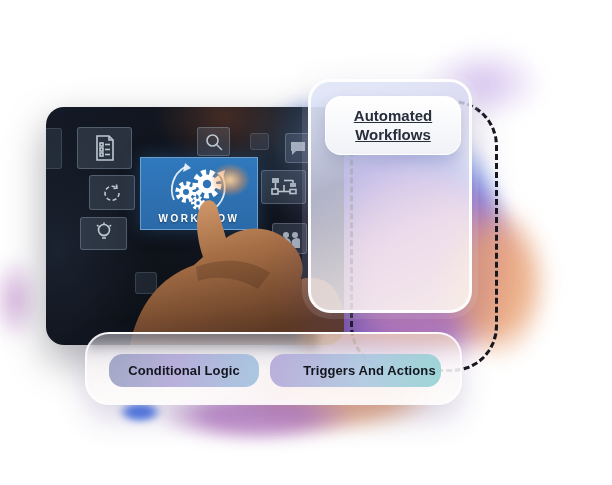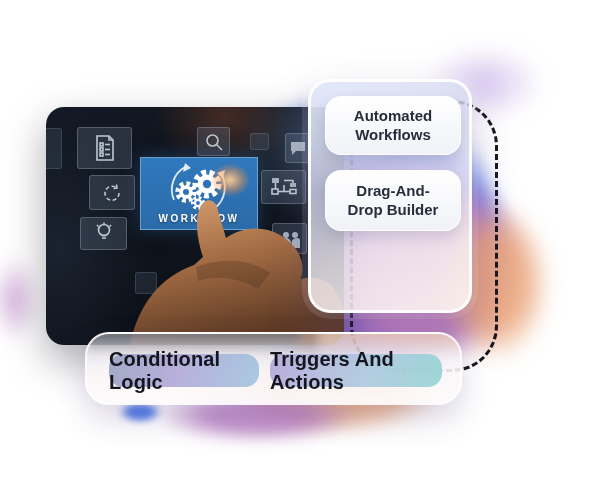--- a/index.html
+++ b/index.html
@@ -73,21 +73,21 @@
     border:3px solid rgba(255,255,255,.92);
     box-shadow:0 18px 40px rgba(90,70,130,.28),0 0 0 6px rgba(255,255,255,.12);
   }
   .feature-pill{
     position:absolute;left:14px;width:136px;box-sizing:border-box;
     border-radius:16px;display:flex;align-items:center;justify-content:center;
     background:linear-gradient(180deg,#ffffff 0%,#f0f2f7 100%);
     border:1px solid rgba(255,255,255,.9);
     box-shadow:0 7px 14px rgba(70,80,120,.18);
     text-align:center;color:#272d3a;font-size:15px;font-weight:bold;line-height:1.25;
-    padding:6px 14px;cursor:pointer;
+    padding:6px 14px;cursor:pointer;text-decoration:underline;
   }
   .pill-1{top:14px;height:59px;}
   .pill-2{top:88px;height:61px;}
   .pill-3{top:161px;height:62px;}
 
   
   .bottom-bar{
     position:absolute;left:85px;top:332px;width:377px;height:73px;
     border-radius:24px;box-sizing:border-box;overflow:hidden;
     background:linear-gradient(180deg,rgba(236,232,240,.72) 0%,rgba(250,246,248,.9) 55%,rgba(253,250,250,.95) 100%);
@@ -100,25 +100,25 @@
     filter:blur(5px);
   }
   .bar-warm-edge{
     position:absolute;right:-8px;top:-8px;width:45%;height:30px;
     background:linear-gradient(180deg,rgba(232,168,120,.55),rgba(232,168,120,0));
     filter:blur(6px);
   }
   .tag-pill{
     position:absolute;top:20px;height:33px;border-radius:14px;
     display:flex;align-items:center;justify-content:center;
-    color:#14161f;font-size:20px;font-weight:bold;letter-spacing:.1px;
+    color:#14161f;font-size:13px;font-weight:bold;letter-spacing:.1px;
     cursor:pointer;
   }
   .tag-1{left:22px;width:150px;background:linear-gradient(100deg,rgba(148,156,190,.85) 0%,rgba(168,158,212,.8) 45%,rgba(156,192,221,.85) 100%);}
-  .tag-2{left:183px;width:172px;background:linear-gradient(100deg,rgba(178,165,216,.88) 0%,rgba(165,196,222,.82) 55%,rgba(148,211,211,.9) 100%);}
+  .tag-2{left:183px;width:143px;background:linear-gradient(100deg,rgba(178,165,216,.88) 0%,rgba(165,196,222,.82) 55%,rgba(148,211,211,.9) 100%);padding-left:28px;}
 </style>
 </head>
 <body>
 
 <div class="stage">
 
   <div class="blob blob-halo"></div>
   <div class="blob blob-blue"></div>
   <div class="blob blob-lav"></div>
   <div class="blob blob-purple"></div>
@@ -250,21 +250,20 @@
                C196,120 216,118 234,128
                C252,139 260,154 255,172
                C272,168 286,175 291,187
                L298,202 L298,238 Z" fill="url(#skin)"></path>
       <path d="M150,160 C176,150 204,152 224,166 L212,182 C192,170 170,168 152,174 Z" fill="rgba(60,35,20,.25)"></path>
     </svg>
   </div>
 
   <div class="glass-card">
     <div class="feature-pill pill-1">Automated Workflows</div>
-    <div class="feature-pill pill-2">Drag-And-Drop Builder</div>
   </div>
 
   <div class="bottom-bar">
     <div class="bar-dark-edge"></div>
     <div class="bar-warm-edge"></div>
     <div class="tag-pill tag-1">Conditional Logic</div>
     <div class="tag-pill tag-2">Triggers And Actions</div>
   </div>
 
 </div>

